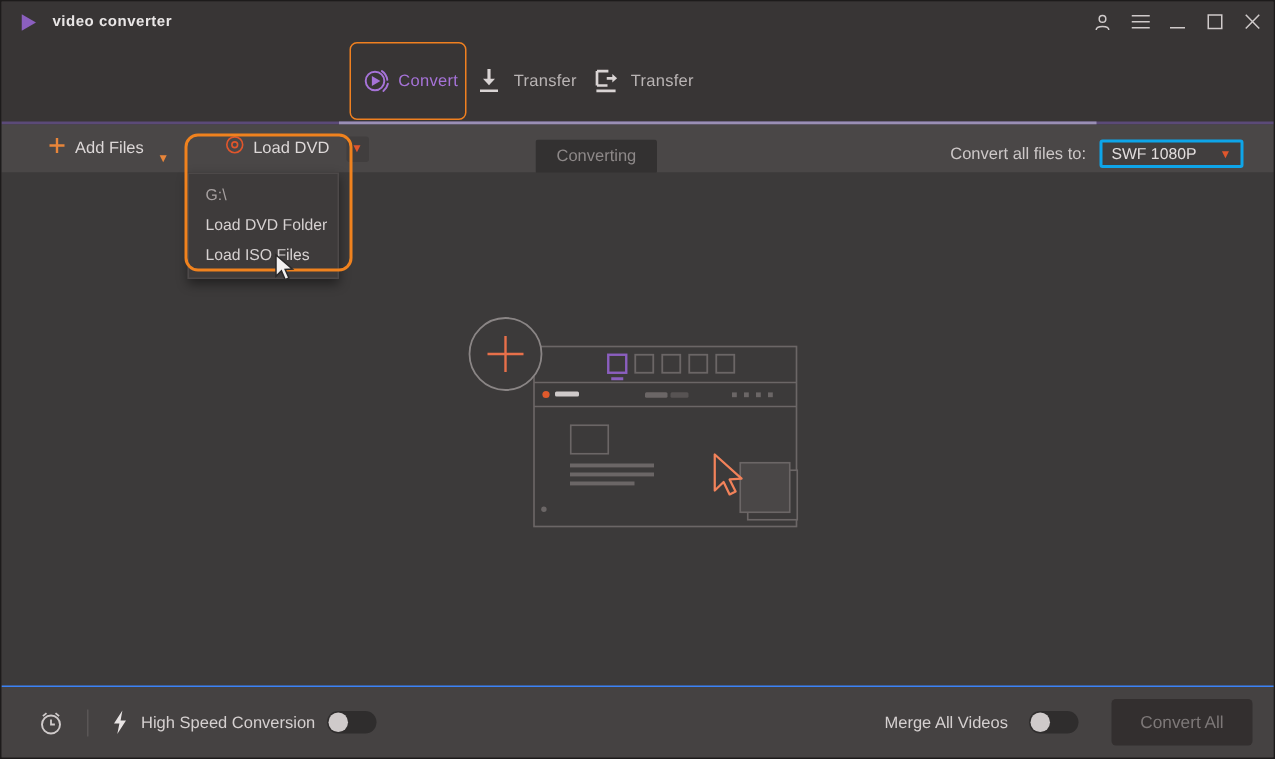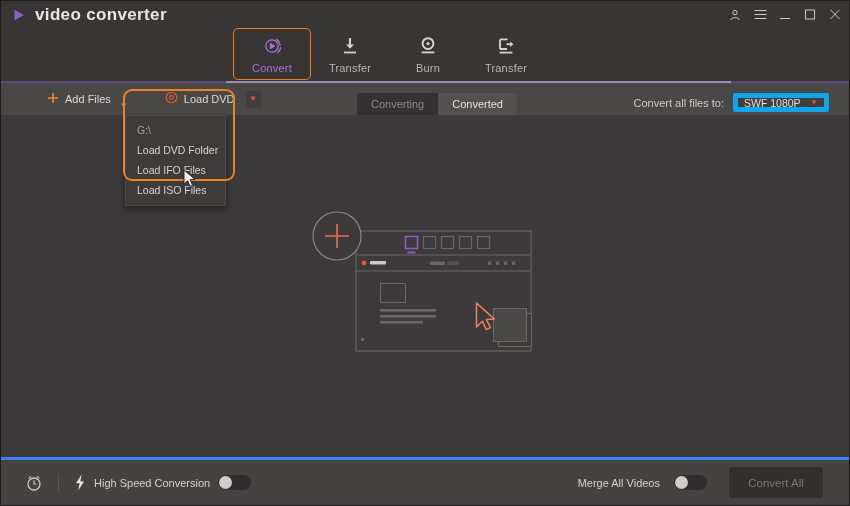--- a/index.html
+++ b/index.html
@@ -20,21 +20,21 @@
 
   
   .titlebar {
     position:absolute; left:0; top:0; width:850px; height:27px;
     background:#383535;
     display:flex; align-items:center;
   }
   .brand { display:flex; align-items:center; gap:9px; padding-left:11px; }
   .brand-mark { width:14px; height:14px; display:block; }
   .brand-name {
-    color:#e9e6e6; font-size:17px; font-weight:bold; letter-spacing:.35px;
+    color:#e9e6e6; font-size:10px; font-weight:bold; letter-spacing:.35px;
   }
   .win-ctrls {
     position:absolute; right:9px; top:0; height:27px;
     display:flex; align-items:center; gap:11px;
   }
   .win-ctrls .wbtn {
     color:#cfcaca; font-size:12px; line-height:1;
     display:flex; align-items:center; justify-content:center;
     width:14px; height:14px;
   }
@@ -44,21 +44,21 @@
   .nav {
     position:absolute; left:0; top:27px; width:850px; height:55px;
     background:#383535;
   }
   .nav-items {
     position:absolute; left:232px; top:0; height:55px;
     display:flex; align-items:flex-start; gap:0;
   }
   .nav-item {
     width:78px; height:52px;
-    display:flex; flex-direction:column; align-items:center; justify-content:center;
+    display:flex; flex-direction:row; align-items:center; justify-content:center;
     gap:5px; cursor:pointer;
     border:1px solid transparent; border-radius:5px;
   }
   .nav-item .nav-ico { height:22px; display:flex; align-items:center; justify-content:center; }
   .nav-item .nav-lbl { font-size:11px; color:#b9b4b4; letter-spacing:.2px; }
   .nav-item.active { border-color:#f08020; }
   .nav-item.active .nav-lbl { color:#a673d8; }
 
   .nav-underline {
     position:absolute; left:0; top:80px; width:850px; height:2px;
@@ -98,21 +98,21 @@
   }
   .seg-tab.active { background:#333131; color:#8d8888; }
   .seg-tab.idle   { background:#545050; color:#e3dede; }
 
   .conv-to {
     position:absolute; right:20px; top:92px;
     display:flex; align-items:center; gap:9px;
   }
   .conv-to-lbl { font-size:11px; color:#cdc8c8; white-space:nowrap; }
   .conv-to-select {
-    width:96px; height:19px; background:#413e3e; border:5px solid #0ea5e9;
+    width:96px; height:19px; background:#413e3e; border:2px solid #0ea5e9;
     border-radius:2px; display:flex; align-items:center;
     padding:0 6px; cursor:pointer; position:relative;
   }
   .conv-to-select .val { font-size:10.5px; color:#e2dddd; }
   .conv-to-select .car { position:absolute; right:6px; color:#e0562c; font-size:8px; }
 
   
   .hl-box {
     position:absolute; left:122px; top:88px; width:112px; height:92px;
     border:2px solid #f0821e; border-radius:9px; pointer-events:none; z-index:40;
@@ -134,38 +134,38 @@
   
   .canvas {
     position:absolute; left:0; top:114px; width:850px; height:344px;
     background:#3c3a3a;
   }
   .empty-art { position:absolute; left:311px; top:95px; }
 
   
   .bottombar {
     position:absolute; left:0; bottom:0; width:850px; height:48px;
-    background:#454242; border-top:3px solid #3b82f6;
+    background:#454242; border-top:1px solid #3b82f6;
     display:flex; align-items:center;
   }
   .bb-left { display:flex; align-items:center; gap:0; padding-left:24px; }
   .bb-ico { display:flex; align-items:center; justify-content:center; cursor:pointer; }
   .bb-sep { width:1px; height:18px; background:#5a5656; margin:0 15px; }
   .hsc-wrap { display:flex; align-items:center; gap:8px; }
   .hsc-lbl { font-size:11px; color:#d5d0d0; white-space:nowrap; }
   .toggle {
     width:33px; height:15px; border-radius:8px; background:#2f2d2d;
     position:relative; cursor:pointer; display:inline-block;
   }
   .toggle .knob {
     position:absolute; left:1px; top:1px; width:13px; height:13px;
     border-radius:50%; background:#cfcaca;
   }
   .bb-right {
-    margin-left:auto; display:flex; align-items:center; gap:14px; padding-right:28px;
+    margin-left:auto; display:flex; align-items:center; gap:14px; padding-right:16px;
   }
   .merge-lbl { font-size:11px; color:#d5d0d0; white-space:nowrap; }
   .convert-all-btn {
     width:94px; height:31px; background:#332f2f; border-radius:3px;
     display:flex; align-items:center; justify-content:center;
     font-size:11.5px; color:#7d7878; cursor:pointer; margin-left:8px;
   }
 </style>
 </head>
 <body>
@@ -230,51 +230,41 @@
         <span class="nav-ico">
           <svg width="22" height="20" viewBox="0 0 22 20">
             <path d="M11 2 V11" stroke="#d9d4d4" stroke-width="2.1"></path>
             <path d="M7 8.5 L11 12.8 L15 8.5 Z" fill="#d9d4d4"></path>
             <path d="M5 16.5 H17" stroke="#d9d4d4" stroke-width="1.8"></path>
           </svg>
         </span>
         <span class="nav-lbl">Transfer</span>
       </div>
 
-      <div class="nav-item">
-        <span class="nav-ico">
-          <svg width="22" height="20" viewBox="0 0 22 20">
-            <circle cx="11" cy="7.6" r="5.4" fill="none" stroke="#d9d4d4" stroke-width="1.9"></circle>
-            <circle cx="11" cy="7.6" r="1.6" fill="#d9d4d4"></circle>
-            <path d="M4.6 16.4 H17.4" stroke="#d9d4d4" stroke-width="1.8"></path>
-          </svg>
-        </span>
-        <span class="nav-lbl">Burn</span>
-      </div>
 
       <div class="nav-item">
         <span class="nav-ico">
           <svg width="22" height="20" viewBox="0 0 22 20">
             <path d="M5 3.4 H12.6 M5 3.4 V13 M5 13 H12" stroke="#d9d4d4" stroke-width="1.8" fill="none"></path>
             <path d="M11.5 8.2 H16" stroke="#d9d4d4" stroke-width="1.8"></path>
             <path d="M15.2 5.4 L18.4 8.2 L15.2 11 Z" fill="#d9d4d4"></path>
             <path d="M4.6 16.6 H17.4" stroke="#d9d4d4" stroke-width="1.8"></path>
           </svg>
         </span>
         <span class="nav-lbl">Transfer</span>
       </div>
 
 
     </div>
   </div>
   <div class="nav-underline"></div>
   <div class="nav-underline-hi"></div>
 
   <div class="toolbar">
-    <div style="display:flex;align-items:flex-end;padding-left:42px;">
+    <div style="display:flex;align-items:flex-end;padding-left:27px;">
       <div class="tb-btn">
         <span>
           <svg width="12" height="12" viewBox="0 0 12 12">
               <path d="M6 1V11M1 6H11" stroke="#e8853a" stroke-width="1.6"></path>
             </svg>
         </span>
         <span class="tb-lbl">Add Files</span>
       </div>
       <span class="tb-caret-plain">▼</span>
     </div>
@@ -290,21 +280,20 @@
         <span class="tb-lbl">Load DVD</span>
       </div>
       <div class="tb-caret-box" style="margin-left:7px;">
         <span>▼</span>
       </div>
     </div>
   </div>
 
   <div class="seg-tabs">
     <div class="seg-tab active">Converting</div>
-    <div class="seg-tab idle">Converted</div>
   </div>
 
   <div class="conv-to">
     <span class="conv-to-lbl">Convert all files to:</span>
     <div class="conv-to-select">
       <span class="val">SWF 1080P</span>
       <span class="car">▼</span>
     </div>
   </div>
 
@@ -348,21 +337,20 @@
 
         <circle cx="25" cy="26" r="24" fill="#3c3a3a" stroke="#8a8585" stroke-width="1.2"></circle>
         <path d="M25 14 V38 M13 26 H37" stroke="#e8704a" stroke-width="1.6"></path>
       </svg>
     </div>
   </div>
 
   <div class="dvd-menu">
     <div class="dvd-item dim">G:\</div>
     <div class="dvd-item">Load DVD Folder</div>
-    <div class="dvd-item">Load IFO Files</div>
     <div class="dvd-item">Load ISO Files</div>
   </div>
   <div class="hl-box"></div>
   <span class="cursor-arrow">
     <svg width="14" height="19" viewBox="0 0 14 19">
       <path d="M1 1 L1 15.2 L4.6 11.6 L7.1 17.4 L9.6 16.3 L7.1 10.7 L12 10.4 Z" fill="#f2f0f0" stroke="#2b2929" stroke-width="1"></path>
     </svg>
   </span>
 
   <div class="bottombar">

